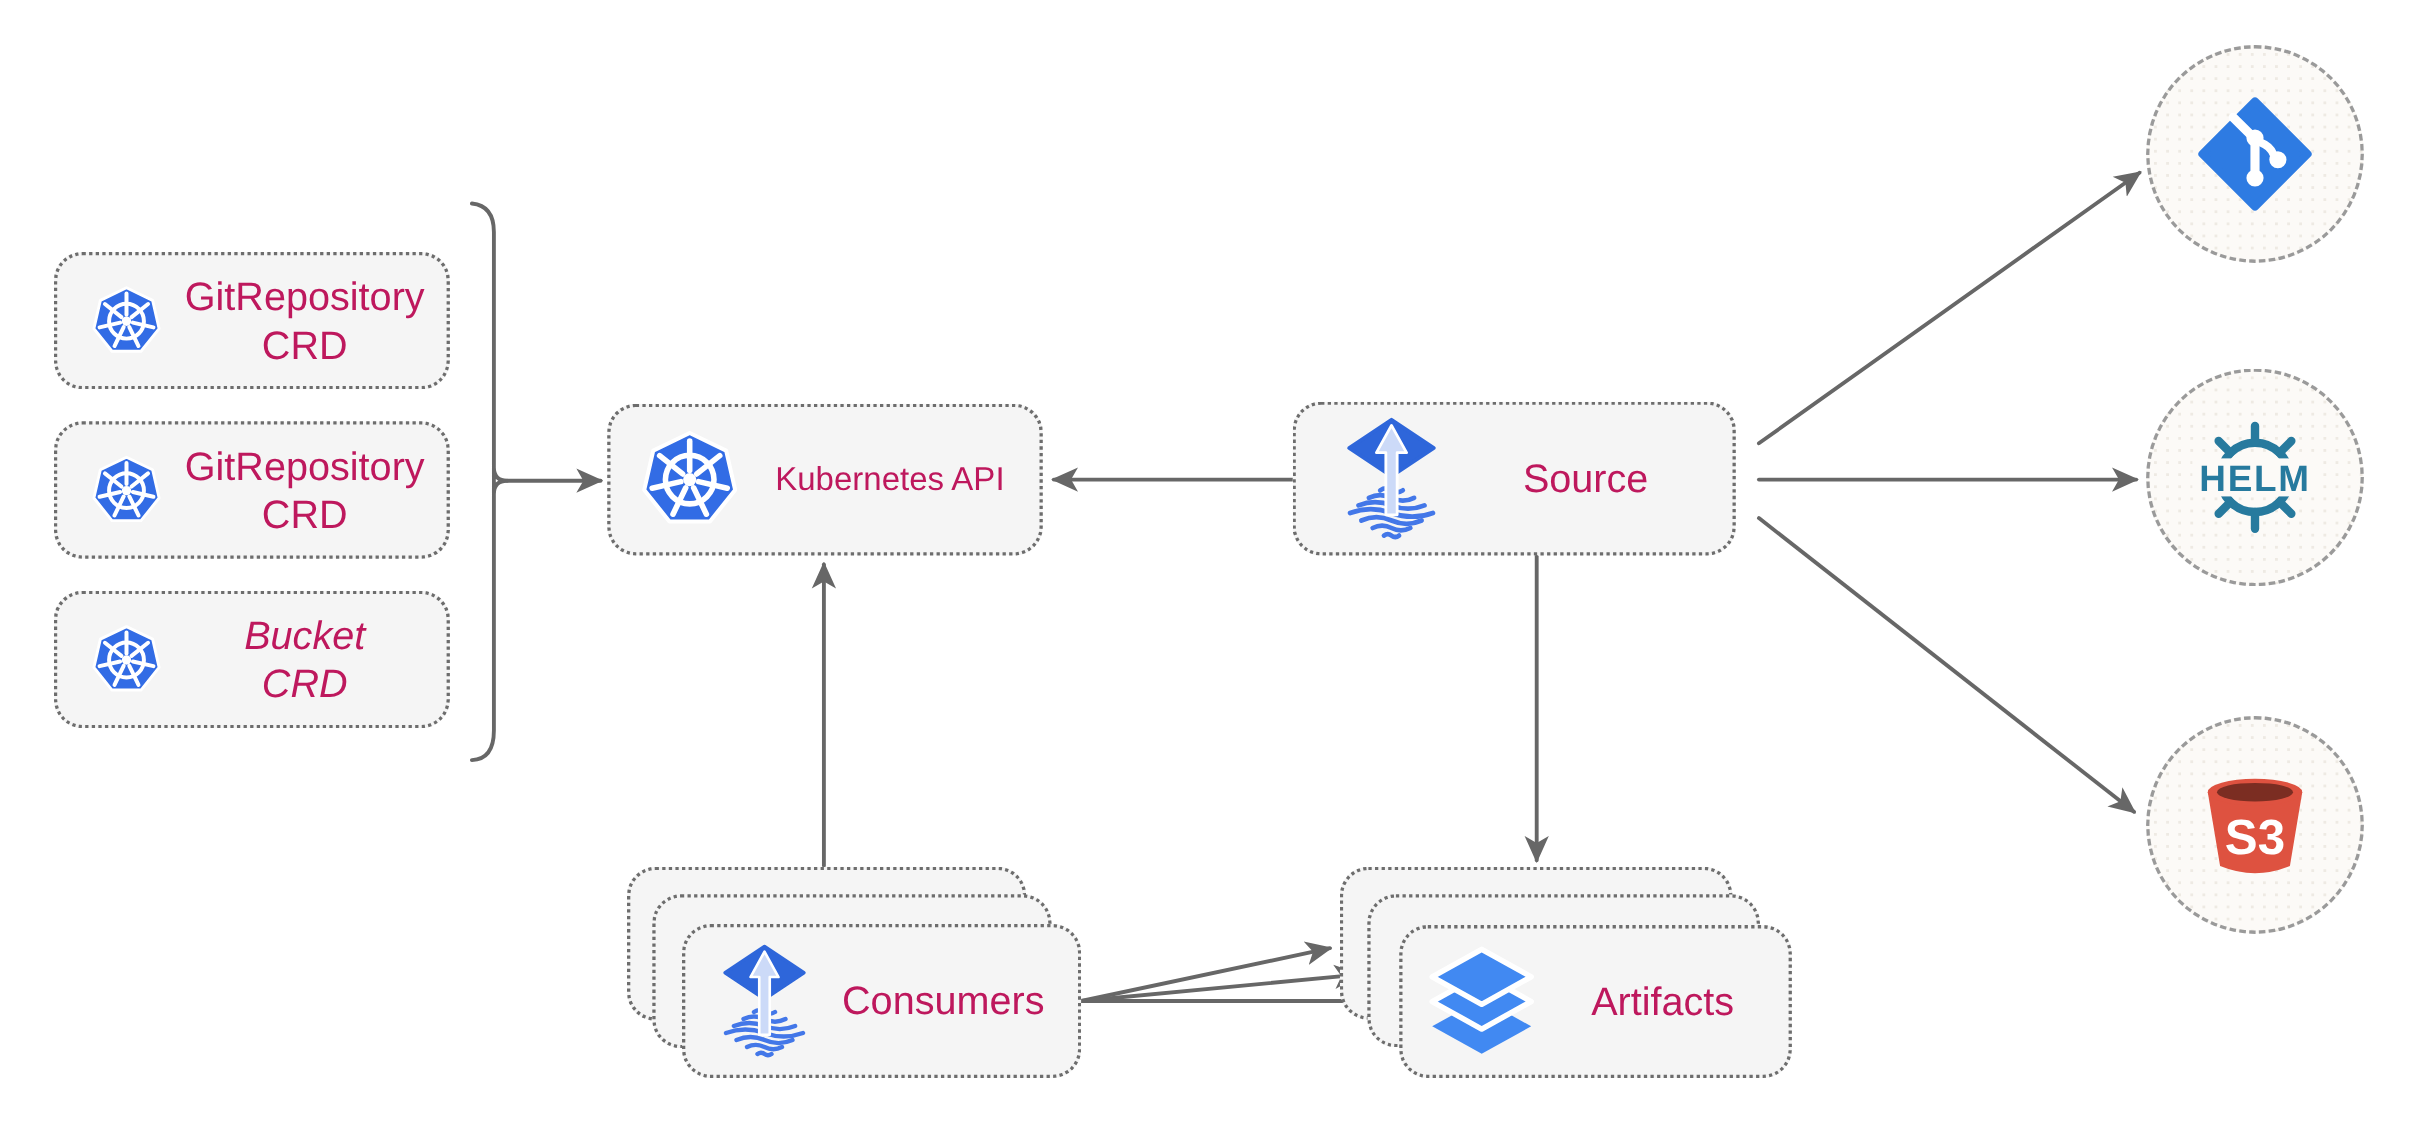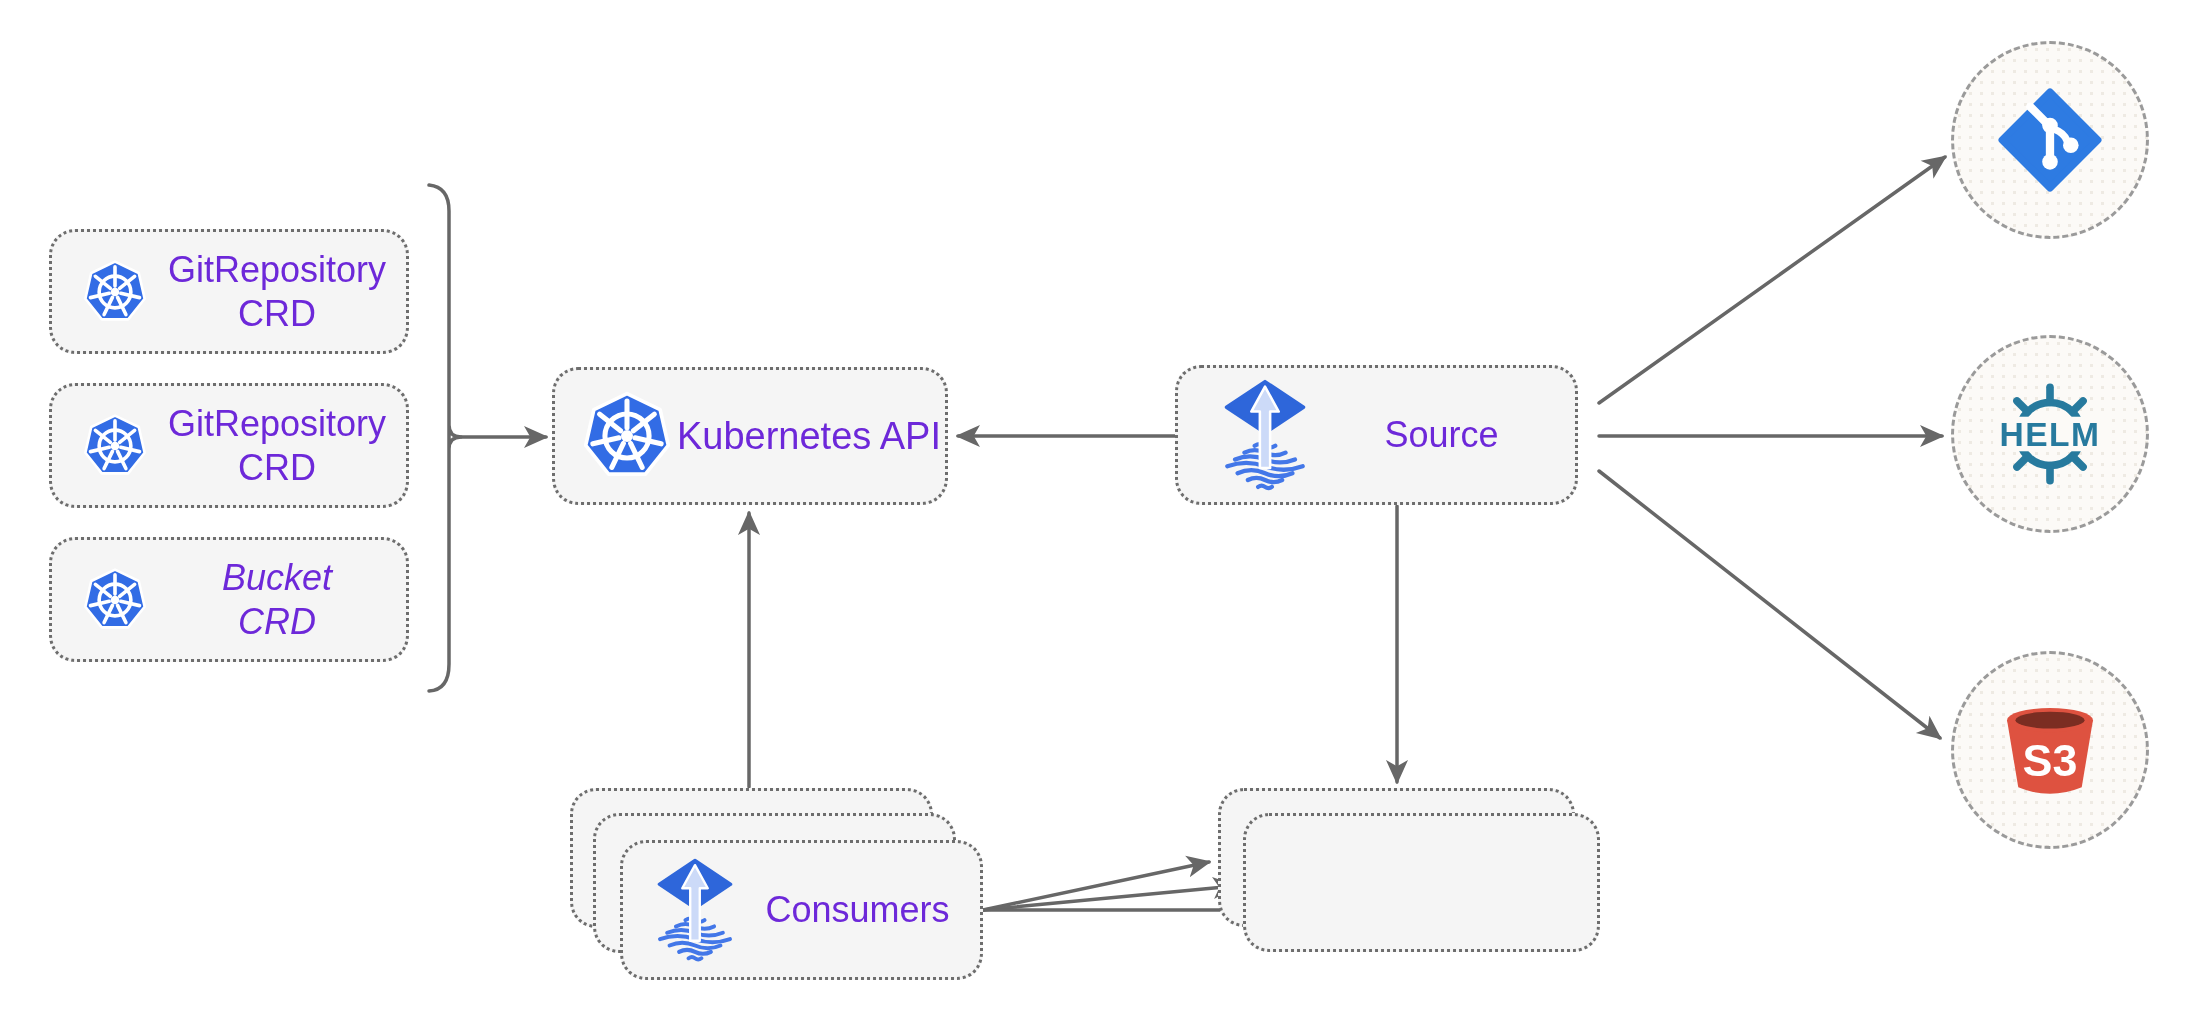--- a/index.html
+++ b/index.html
@@ -6,22 +6,22 @@
   #canvas{position:relative;width:2196px;height:1030px;background:#ffffff;overflow:hidden;
           font-family:"Liberation Sans", sans-serif;color:#000;}
 
   
   .node{position:absolute;box-sizing:border-box;background:#f5f5f5;
         border:3px dotted #6d6d6d;border-radius:26px;
         display:flex;align-items:center;}
   .layer{position:absolute;box-sizing:border-box;background:#f5f5f5;
          border:3px dotted #6d6d6d;border-radius:26px;}
 
-  .label{flex:1;text-align:center;font-size:36px;line-height:1.22;color:#6d28d9;}
-  .label.big{font-size:38px;}
+  .label{flex:1;text-align:center;font-size:36px;line-height:1.22;color:#be185d;}
+  .label.big{font-size:30px;}
 
   
   .crd{left:49px;width:360px;height:125px;}
   #crd-git{top:229px;} #crd-helm{top:383px;} #crd-bucket{top:537px;font-style:italic;}
   .crd .icon-k8s{width:66px;height:66px;margin-left:30px;flex:none;}
 
   #k8s-api{left:552px;top:367px;width:396px;height:138px;}
   #k8s-api .icon-k8s{width:92px;height:92px;margin-left:26px;flex:none;}
 
   #source-controller{left:1175px;top:365px;width:403px;height:140px;}
@@ -205,20 +205,26 @@
   <div class="layer consumers-layer" id="consumers-mid"></div>
   <div class="layer consumers-layer front" id="consumers-front">
     <svg class="icon-flux">
         <use href="#sym-flux"></use>
       </svg>
     <div class="label">Consumers</div>
   </div>
 
   <div class="layer artifacts-layer" id="artifacts-back"></div>
   <div class="layer artifacts-layer" id="artifacts-mid"></div>
+  <div class="layer artifacts-layer front" id="artifacts-front">
+    <svg class="icon-layers">
+        <use href="#sym-layers"></use>
+      </svg>
+    <div class="label">Artifacts</div>
+  </div>
 
   <div class="endpoint" id="endpoint-git">
     <svg width="104" height="104">
         <use href="#sym-git"></use>
       </svg>
   </div>
   <div class="endpoint" id="endpoint-helm">
     <svg width="122" height="122">
         <use href="#sym-helm"></use>
       </svg>

